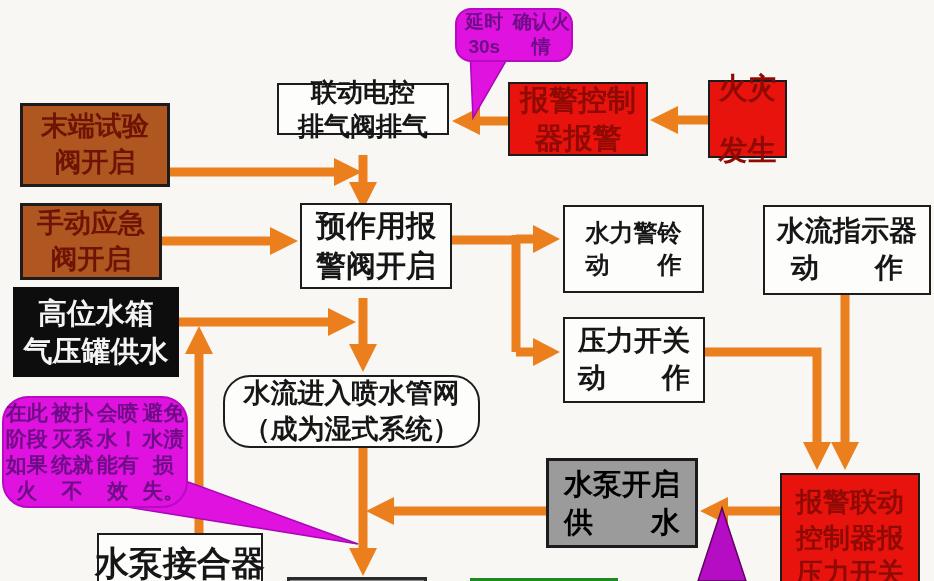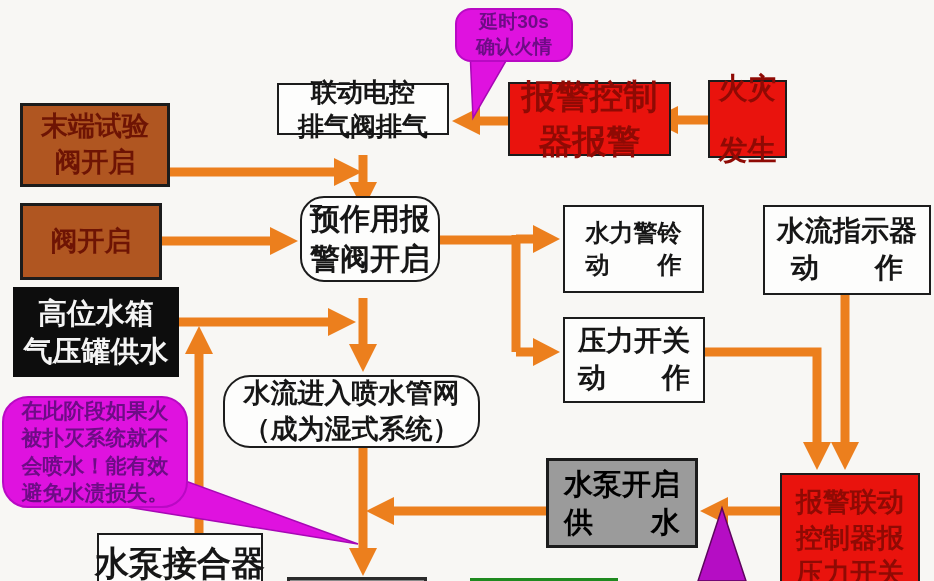--- a/index.html
+++ b/index.html
@@ -27,21 +27,21 @@
   .red{background:var(--red);border:2px solid var(--border);color:var(--red-text);}
   .blackbox{background:var(--black-box);border:2px solid var(--black-box);color:#F4F4F4;}
   .gray{background:var(--gray-box);border:3px solid var(--border);color:#000000;}
   .greenbox{background:#E9F4E6;border:3px solid var(--green);}
   .stub{background:#8a8a8a;border:3px solid #2b2b2b;}
 
   .callout{
     position:absolute;z-index:3;box-sizing:border-box;
     background:var(--magenta);border:2px solid #b909c4;
     color:var(--magenta-text);font-weight:bold;text-align:center;
-    display:flex;flex-direction:column;align-items:center;justify-content:space-between;
+    display:flex;flex-direction:row;align-items:center;justify-content:flex-start;
   }
 </style>
 </head>
 <body style="--bg: #F8F7F4; --ink: #161616; --border: #1C1C1C; --orange: #EC7F1D; --magenta: #DF12DF; --magenta-text: #6E0C86; --red: #E9130D; --red-text: #8F0A04; --brown: #B05621; --brown-text: #6E1404; --black-box: #0D0D0D; --white-box: #FDFDFC; --gray-box: #9B9B9B; --green: #1F8A1F;">
 
 <div id="stage">
 
   <svg class="wires" width="934" height="581" viewBox="0 0 934 581">
 
     <path class="arrow-line" d="M708,120 L676,120"></path>
@@ -91,20 +91,21 @@
     <polygon class="tail" points="128,460 358,544 108,504"></polygon>
     <polygon class="tail-dark" points="722,508 746,581 698,581"></polygon>
   </svg>
 
   <div class="node brown" style="left:20px;top:103px;width:150px;height:84px;font-size:27px;">
     <div class="ln">末端试验</div>
     <div class="ln">阀开启</div>
   </div>
 
   <div class="node brown" style="left:20px;top:203px;width:142px;height:77px;font-size:27px;">
+    <div class="ln">手动应急</div>
     <div class="ln">阀开启</div>
   </div>
 
   <div class="node blackbox" style="left:13px;top:287px;width:166px;height:90px;font-size:29px;">
     <div class="ln">高位水箱</div>
     <div class="ln">气压罐供水</div>
   </div>
 
   <div class="callout" style="left:2px;top:396px;width:186px;height:112px;border-radius:26px;font-size:21px;line-height:1.25;">
     <div class="ln">在此阶段如果火</div>
@@ -115,36 +116,36 @@
 
   <div class="node white" style="left:97px;top:533px;width:166px;height:60px;font-size:34px;">
     <div class="ln">水泵接合器</div>
   </div>
 
   <div class="node white" style="left:277px;top:83px;width:172px;height:52px;font-size:26px;">
     <div class="ln">联动电控</div>
     <div class="ln">排气阀排气</div>
   </div>
 
-  <div class="node white" style="left:300px;top:196px;width:140px;height:86px;font-size:30px;border-radius:24px;">
+  <div class="node white" style="left:300px;top:203px;width:152px;height:86px;font-size:30px;">
     <div class="ln">预作用报</div>
     <div class="ln">警阀开启</div>
   </div>
 
   <div class="node white" style="left:223px;top:375px;width:257px;height:73px;font-size:27px;border-radius:27px;">
     <div class="ln">水流进入喷水管网</div>
     <div class="ln">（成为湿式系统）</div>
   </div>
 
   <div class="callout" style="left:455px;top:8px;width:118px;height:54px;border-radius:16px;font-size:19px;line-height:1.3;">
     <div class="ln">延时30s</div>
     <div class="ln">确认火情</div>
   </div>
 
-  <div class="node red" style="left:508px;top:82px;width:163px;height:74px;font-size:34px;">
+  <div class="node red" style="left:508px;top:82px;width:140px;height:74px;font-size:29px;">
     <div class="ln">报警控制</div>
     <div class="ln">器报警</div>
   </div>
 
   <div class="node red" style="left:708px;top:80px;width:79px;height:78px;font-size:29px;gap:24px;">
     <div class="ln">火灾</div>
     <div class="ln">发生</div>
   </div>
 
   <div class="node white" style="left:563px;top:205px;width:141px;height:88px;font-size:24px;">

